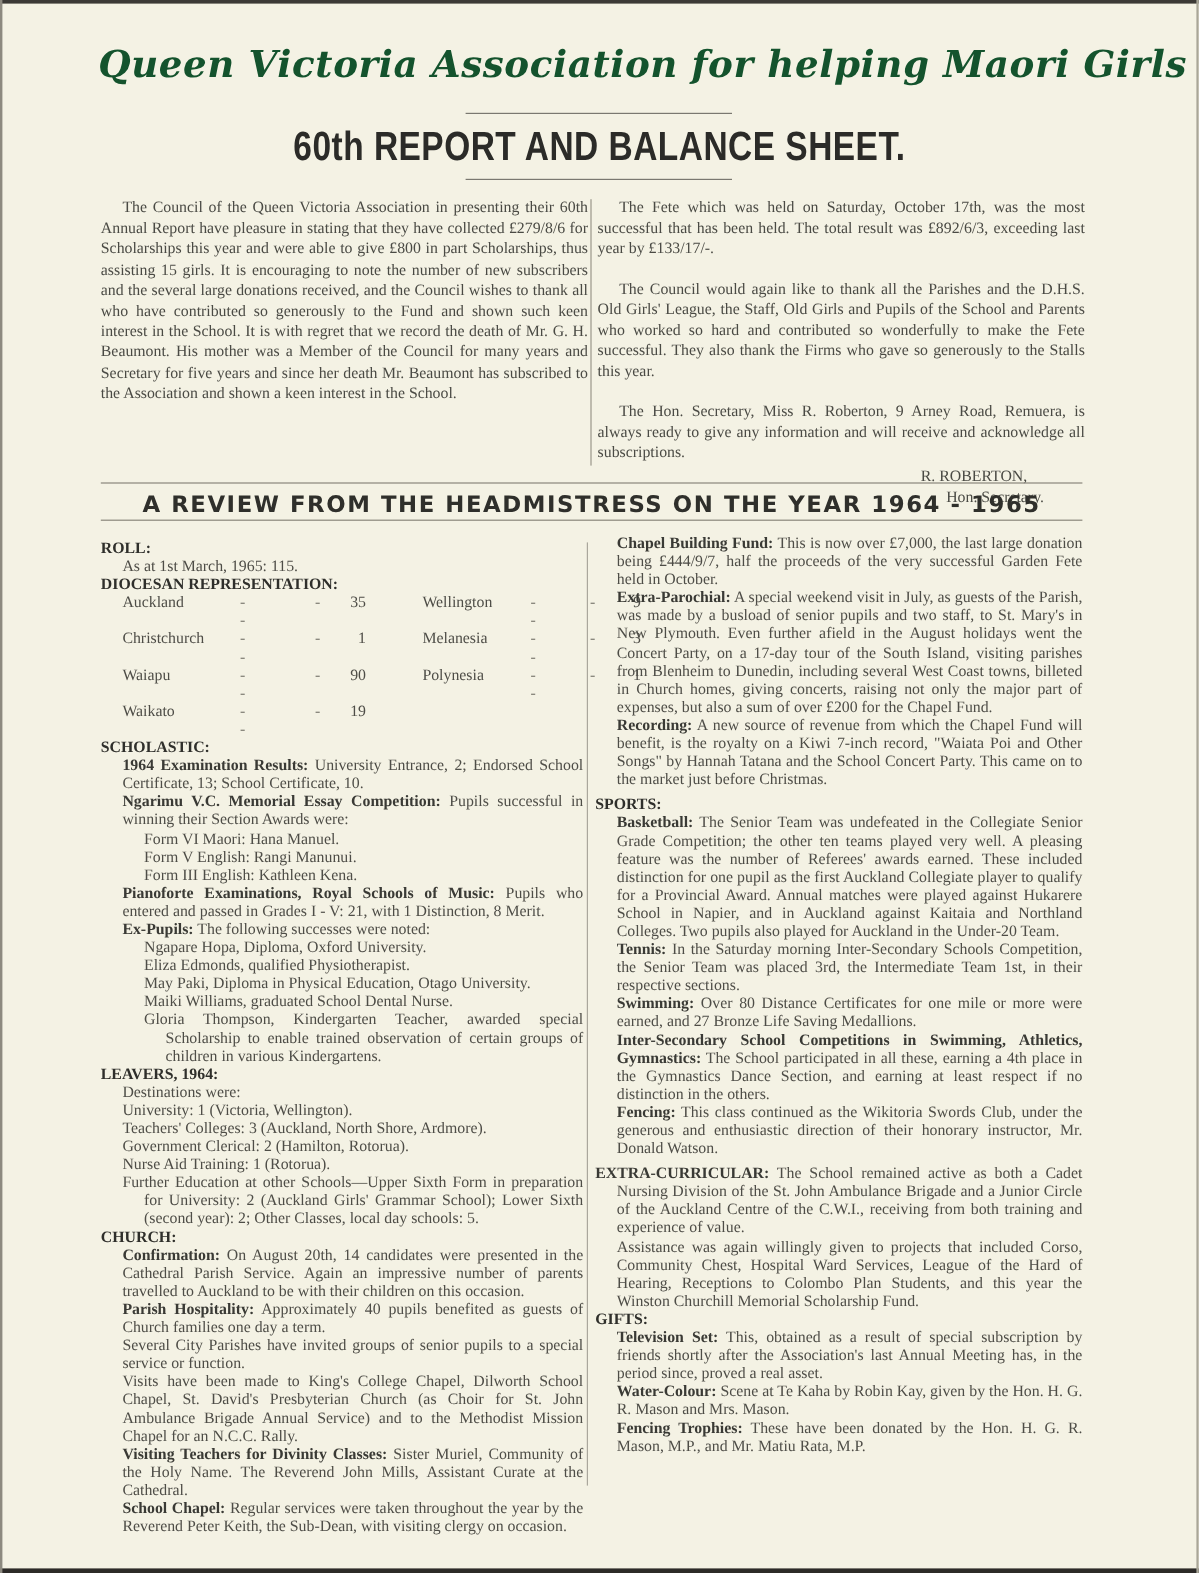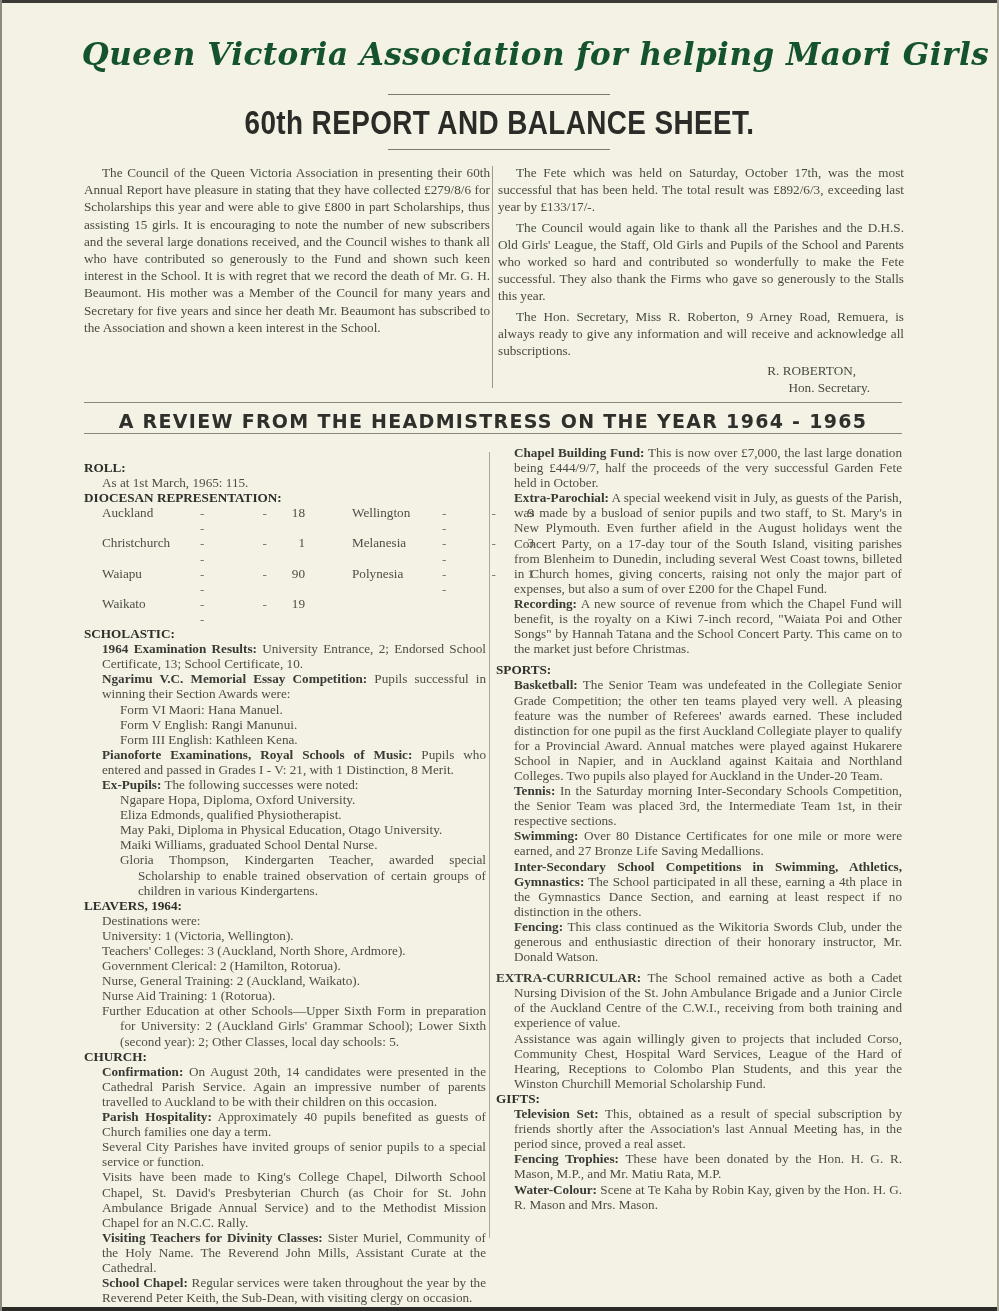--- a/index.html
+++ b/index.html
@@ -32,37 +32,37 @@
     }
 
     .intro-col {
       position: absolute; top: 164px; width: 406px;
       font-size: 13.2px; line-height: 17.2px; text-align: justify;
       font-family: "Liberation Serif", serif; color: #4a4a44;
     }
     .intro-left { left: 84px; }
     .intro-right { left: 498px; }
     .intro-col p { margin: 0; text-indent: 18px; }
-    .intro-right p + p { margin-top: 3px; }
+    .intro-right p + p { margin-top: 16px; }
     .col-divider-top { position: absolute; left: 492px; top: 166px; width: 1px; height: 222px; background: #9a978c; }
     .signature { text-align: right; margin-top: 3px; }
     .signature .sig-name { display: block; padding-right: 48px; }
     .signature .sig-role { display: block; padding-right: 34px; }
 
     .wide-rule { position: absolute; left: 84px; width: 818px; height: 1px; background: #8a877c; }
     .wide-rule-1 { top: 402px; }
     .wide-rule-2 { top: 433px; }
     .review-heading {
       position: absolute; left: 84px; top: 410px; width: 818px; text-align: center;
       font-family: "DejaVu Sans", sans-serif; font-weight: bold; font-size: 19px;
       letter-spacing: 1.3px; color: #2f2f2b;
     }
 
     .review-col {
-      position: absolute; top: 460px; width: 402px;
+      position: absolute; top: 449px; width: 402px;
       font-family: "Liberation Serif", serif; font-size: 13.2px; line-height: 15.1px;
       color: #4e4d47; text-align: justify;
     }
     .review-left { left: 84px; }
     .review-right { left: 496px; top: 445px; width: 406px; }
     .col-divider-bottom { position: absolute; left: 489px; top: 452px; width: 1px; height: 786px; background: #aaa79c; }
 
     .sec-head { font-weight: bold; color: #2f2f2b; display: block; }
     .lvl1 { padding-left: 18px; }
     .lvl2 { padding-left: 36px; }
@@ -115,21 +115,21 @@
 <div class="review-col review-left">
   <span class="sec-head">ROLL:</span>
   <span class="item lvl1">As at 1st March, 1965: 115.</span>
 
   <span class="sec-head">DIOCESAN REPRESENTATION:</span>
   <div class="dio-table">
     <div class="dio-left">
       <div class="dio-row">
           <span class="dio-name">Auckland</span>
           <span class="dio-dashes">- - -</span>
-          <span class="dio-count">18</span>
+          <span class="dio-count">35</span>
         </div>
       <div class="dio-row">
           <span class="dio-name">Christchurch</span>
           <span class="dio-dashes">- - -</span>
           <span class="dio-count">1</span>
         </div>
       <div class="dio-row">
           <span class="dio-name">Waiapu</span>
           <span class="dio-dashes">- - -</span>
           <span class="dio-count">90</span>
@@ -171,21 +171,20 @@
   <span class="item hang2">Eliza Edmonds, qualified Physiotherapist.</span>
   <span class="item hang2">May Paki, Diploma in Physical Education, Otago University.</span>
   <span class="item hang2">Maiki Williams, graduated School Dental Nurse.</span>
   <span class="item hang2">Gloria Thompson, Kindergarten Teacher, awarded special Scholarship to enable trained observation of certain groups of children in various Kindergartens.</span>
 
   <span class="sec-head">LEAVERS, 1964:</span>
   <span class="item lvl1">Destinations were:</span>
   <span class="item lvl1">University: 1 (Victoria, Wellington).</span>
   <span class="item lvl1">Teachers' Colleges: 3 (Auckland, North Shore, Ardmore).</span>
   <span class="item lvl1">Government Clerical: 2 (Hamilton, Rotorua).</span>
-  <span class="item lvl1">Nurse, General Training: 2 (Auckland, Waikato).</span>
   <span class="item lvl1">Nurse Aid Training: 1 (Rotorua).</span>
   <span class="item hang1">Further Education at other Schools—Upper Sixth Form in preparation for University: 2 (Auckland Girls' Grammar School); Lower Sixth (second year): 2; Other Classes, local day schools: 5.</span>
 
   <span class="sec-head">CHURCH:</span>
   <span class="item lvl1"><span class="bold-label">Confirmation:</span><span> On August 20th, 14 candidates were presented in the Cathedral Parish Service. Again an impressive number of parents travelled to Auckland to be with their children on this occasion.</span></span>
   <span class="item lvl1"><span class="bold-label">Parish Hospitality:</span><span> Approximately 40 pupils benefited as guests of Church families one day a term.</span></span>
   <span class="item lvl1">Several City Parishes have invited groups of senior pupils to a special service or function.</span>
   <span class="item lvl1">Visits have been made to King's College Chapel, Dilworth School Chapel, St. David's Presbyterian Church (as Choir for St. John Ambulance Brigade Annual Service) and to the Methodist Mission Chapel for an N.C.C. Rally.</span>
   <span class="item lvl1"><span class="bold-label">Visiting Teachers for Divinity Classes:</span><span> Sister Muriel, Community of the Holy Name. The Reverend John Mills, Assistant Curate at the Cathedral.</span></span>
   <span class="item lvl1"><span class="bold-label">School Chapel:</span><span> Regular services were taken throughout the year by the Reverend Peter Keith, the Sub-Dean, with visiting clergy on occasion.</span></span>
@@ -203,15 +202,15 @@
   <span class="item lvl1"><span class="bold-label">Tennis:</span><span> In the Saturday morning Inter-Secondary Schools Competition, the Senior Team was placed 3rd, the Intermediate Team 1st, in their respective sections.</span></span>
   <span class="item lvl1"><span class="bold-label">Swimming:</span><span> Over 80 Distance Certificates for one mile or more were earned, and 27 Bronze Life Saving Medallions.</span></span>
   <span class="item lvl1"><span class="bold-label">Inter-Secondary School Competitions in Swimming, Athletics, Gymnastics:</span><span> The School participated in all these, earning a 4th place in the Gymnastics Dance Section, and earning at least respect if no distinction in the others.</span></span>
   <span class="item lvl1"><span class="bold-label">Fencing:</span><span> This class continued as the Wikitoria Swords Club, under the generous and enthusiastic direction of their honorary instructor, Mr. Donald Watson.</span></span>
 
   <span class="item hang1 gap" style="padding-left:18px;text-indent:-18px;"><span class="bold-label">EXTRA-CURRICULAR:</span><span> The School remained active as both a Cadet Nursing Division of the St. John Ambulance Brigade and a Junior Circle of the Auckland Centre of the C.W.I., receiving from both training and experience of value.</span></span>
   <span class="item lvl1">Assistance was again willingly given to projects that included Corso, Community Chest, Hospital Ward Services, League of the Hard of Hearing, Receptions to Colombo Plan Students, and this year the Winston Churchill Memorial Scholarship Fund.</span>
 
   <span class="sec-head">GIFTS:</span>
   <span class="item lvl1"><span class="bold-label">Television Set:</span><span> This, obtained as a result of special subscription by friends shortly after the Association's last Annual Meeting has, in the period since, proved a real asset.</span></span>
+  <span class="item lvl1"><span class="bold-label">Water-Colour:</span><span> Scene at Te Kaha by Robin Kay, given by the Hon. H. G. R. Mason and Mrs. Mason.</span></span>
   <span class="item lvl1"><span class="bold-label">Fencing Trophies:</span><span> These have been donated by the Hon. H. G. R. Mason, M.P., and Mr. Matiu Rata, M.P.</span></span>
-  <span class="item lvl1"><span class="bold-label">Water-Colour:</span><span> Scene at Te Kaha by Robin Kay, given by the Hon. H. G. R. Mason and Mrs. Mason.</span></span>
 </div>
 
 </body></html>

